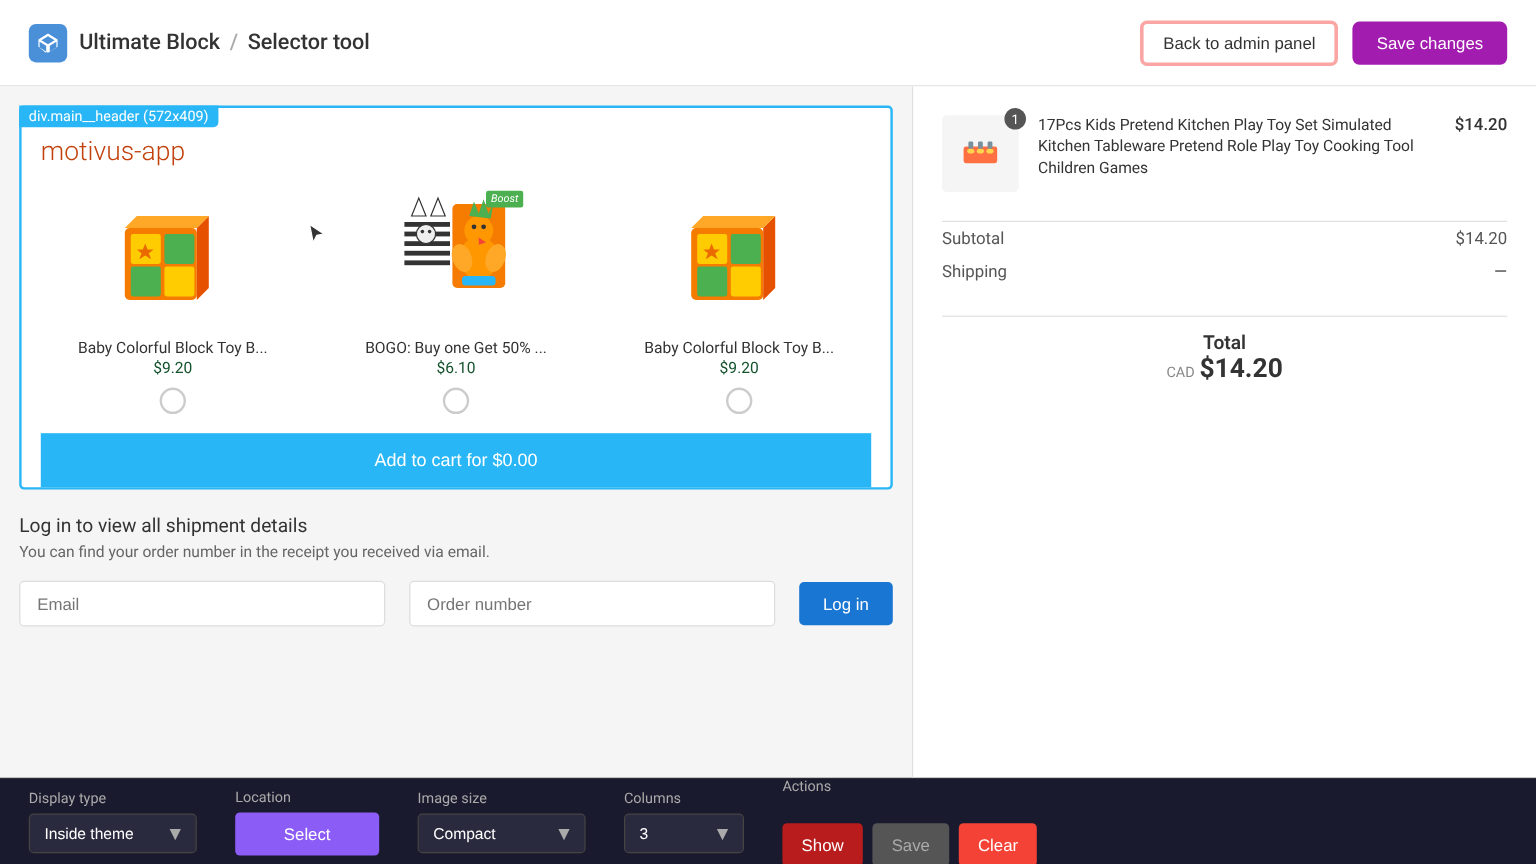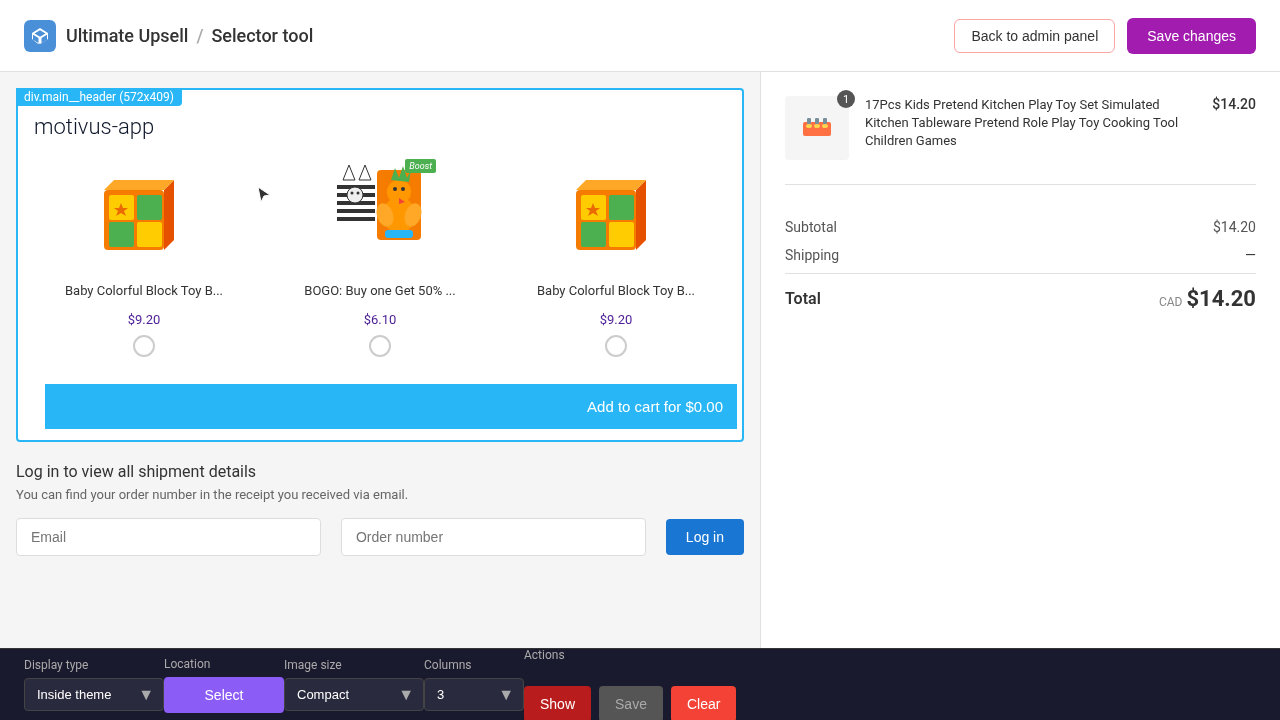--- a/index.html
+++ b/index.html
@@ -10,85 +10,85 @@
       display: flex; align-items: center; justify-content: space-between;
       background: #fff; padding: 0 24px; height: 72px;
       border-bottom: 1px solid #e0e0e0;
     }
     .header-left { display: flex; align-items: center; gap: 10px; }
     .logo-icon { width: 32px; height: 32px; background: #4a90d9; border-radius: 6px; display: flex; align-items: center; justify-content: center; }
     .logo-icon svg { width: 20px; height: 20px; fill: white; }
     .header-title { font-size: 18px; font-weight: 500; color: #333; display: flex; align-items: center; gap: 8px; }
     .breadcrumb-sep { color: #aaa; }
     .header-right { display: flex; align-items: center; gap: 12px; }
-    .btn-back { background: #fff; border: 1px solid #fca5a5; color: #333; padding: 8px 16px; border-radius: 6px; cursor: pointer; font-size: 14px; }
+    .btn-back { background: #fff; border: 3px solid #fca5a5; color: #333; padding: 8px 16px; border-radius: 6px; cursor: pointer; font-size: 14px; }
     .btn-save { background: #a21caf; color: #fff; border: none; padding: 10px 20px; border-radius: 6px; cursor: pointer; font-size: 14px; font-weight: 500; }
 
     
     .main-content { display: flex; height: calc(720px - 72px - 72px); }
 
     
     .left-panel { flex: 1; overflow-y: auto; padding: 16px; background: #f5f5f5; }
 
     
     .widget-container {
       border: 2px solid #29b6f6; border-radius: 4px; background: #fff; position: relative;
     }
     .widget-label {
       position: absolute; top: -2px; left: -2px; background: #29b6f6;
       color: #fff; font-size: 12px; padding: 2px 8px; border-radius: 0 0 4px 0;
     }
     .widget-inner { padding: 16px 16px 0 16px; }
-    .app-title { font-size: 22px; font-weight: 300; color: #0f172a; margin-bottom: 16px; margin-top: 8px; }
+    .app-title { font-size: 22px; font-weight: 300; color: #c2410c; margin-bottom: 16px; margin-top: 8px; }
 
     
     .product-grid { display: flex; gap: 16px; margin-bottom: 16px; }
     .product-card { flex: 1; display: flex; flex-direction: column; align-items: center; }
     .product-img-wrap { width: 120px; height: 120px; display: flex; align-items: center; justify-content: center; position: relative; }
     .badge { position: absolute; top: 4px; right: 4px; background: #ff5722; color: white; font-size: 9px; padding: 2px 4px; border-radius: 2px; }
     .badge-boost { background: #4caf50; font-style: italic; }
     .product-name { font-size: 13px; color: #333; text-align: center; margin-top: 8px; }
-    .product-price { font-size: 13px; color: #4c1d95; margin-top: 14px; }
+    .product-price { font-size: 13px; color: #14532d; margin-top: 2px; }
     .product-radio { width: 22px; height: 22px; border-radius: 50%; border: 2px solid #ccc; margin-top: 8px; background: #fff; cursor: pointer; }
 
     
-    .add-to-cart { background: #29b6f6; color: #fff; border: none; width: 100%; padding: 14px; font-size: 15px; cursor: pointer; margin: 11px; text-align: right; }
+    .add-to-cart { background: #29b6f6; color: #fff; border: none; width: 100%; padding: 14px; font-size: 15px; cursor: pointer; margin: 0; }
 
     
     .cursor { position: absolute; width: 20px; height: 20px; pointer-events: none; }
 
     
     .login-section { padding: 20px 0; }
     .login-title { font-size: 16px; color: #333; margin-bottom: 6px; }
     .login-sub { font-size: 13px; color: #666; margin-bottom: 16px; }
     .login-form { display: flex; gap: 20px; align-items: center; }
     .login-input { border: 1px solid #ddd; border-radius: 4px; padding: 10px 14px; font-size: 14px; flex: 1; outline: none; }
     .login-btn { background: #1976d2; color: #fff; border: none; padding: 10px 20px; border-radius: 4px; cursor: pointer; font-size: 14px; }
 
     
     .right-panel { width: 520px; background: #fff; border-left: 1px solid #e0e0e0; padding: 24px; overflow-y: auto; }
     .cart-item { display: flex; align-items: flex-start; gap: 16px; margin-bottom: 24px; }
     .cart-item-img { width: 64px; height: 64px; background: #f5f5f5; border-radius: 4px; display: flex; align-items: center; justify-content: center; position: relative; flex-shrink: 0; }
     .cart-badge { position: absolute; top: -6px; right: -6px; background: #555; color: white; border-radius: 50%; width: 18px; height: 18px; font-size: 11px; display: flex; align-items: center; justify-content: center; }
     .cart-item-name { font-size: 13px; color: #333; flex: 1; line-height: 1.4; }
     .cart-item-price { font-size: 14px; color: #333; font-weight: 500; }
 
-    .cart-totals { border-top: 1px solid #e0e0e0; padding-top: 28px; }
+    .cart-totals { border-top: 1px solid #e0e0e0; padding-top: 0; }
     .totals-row { display: flex; justify-content: space-between; padding: 6px 0; font-size: 14px; color: #555; }
-    .total-row { display: flex; justify-content: space-between; align-items: center; padding: 12px 0; border-top: 1px solid #e0e0e0; margin-top: 4px; }
+    .total-row { display: flex; justify-content: space-between; align-items: center; padding: 12px 0; border-top: 1px solid #e0e0e0; margin-top: 22px; flex-direction: column; }
     .total-label { font-size: 16px; font-weight: 600; color: #333; }
     .total-amount-wrap { display: flex; align-items: baseline; gap: 4px; }
     .total-currency { font-size: 12px; color: #888; }
     .total-amount { font-size: 22px; font-weight: 700; color: #333; }
     .dash { color: #333; }
 
     
     .bottom-toolbar {
       height: 72px; background: #1a1a2e; display: flex; align-items: center;
-      padding: 0 24px; border-top: 1px solid #333;
+      padding: 0 24px; gap: 32px; border-top: 1px solid #333;
     }
     .toolbar-group { display: flex; flex-direction: column; gap: 6px; }
     .toolbar-label { font-size: 12px; color: #aaa; }
     .toolbar-select-wrap { position: relative; display: flex; align-items: center; }
     .toolbar-select {
       background: #2a2a3e; border: 1px solid #444; color: #fff;
       padding: 8px 32px 8px 12px; border-radius: 4px; font-size: 13px;
       appearance: none; cursor: pointer; min-width: 140px;
     }
     .select-arrow { position: absolute; right: 10px; color: #aaa; pointer-events: none; }
@@ -106,21 +106,21 @@
 <body>
 
 <div class="header">
   <div class="header-left">
     <div class="logo-icon">
       <svg viewBox="0 0 20 20">
           <path d="M10 2L2 7v6l8 5 8-5V7L10 2zm0 2.2l5.5 3.3-5.5 3.3L4.5 7.5 10 4.2zm-7 4.6l5.5 3.3v6.1L3 13.7V8.8zm8.5 9.4v-6.1l5.5-3.3v4.9l-5.5 3.5z"></path>
         </svg>
     </div>
     <div class="header-title">
-      <span>Ultimate Upsell</span>
+      <span>Ultimate Block</span>
       <span class="breadcrumb-sep">/</span>
       <span>Selector tool</span>
     </div>
   </div>
   <div class="header-right">
     <button class="btn-back">Back to admin panel</button>
     <button class="btn-save">Save changes</button>
   </div>
 </div>
 

